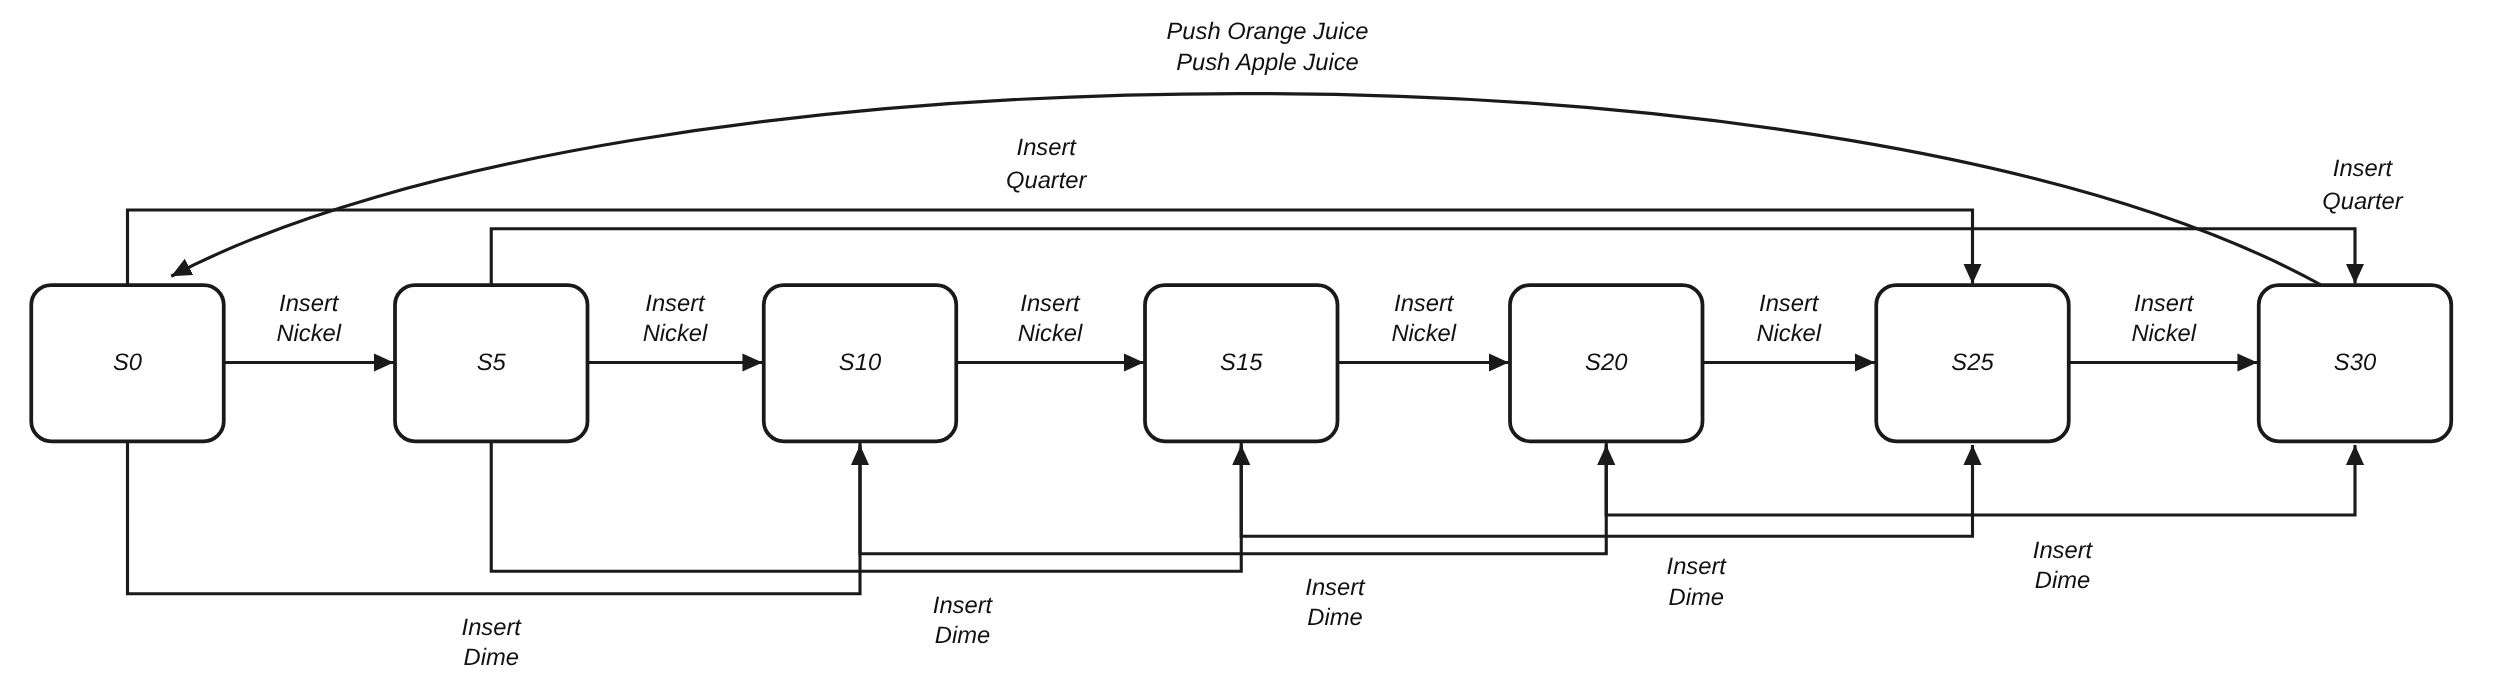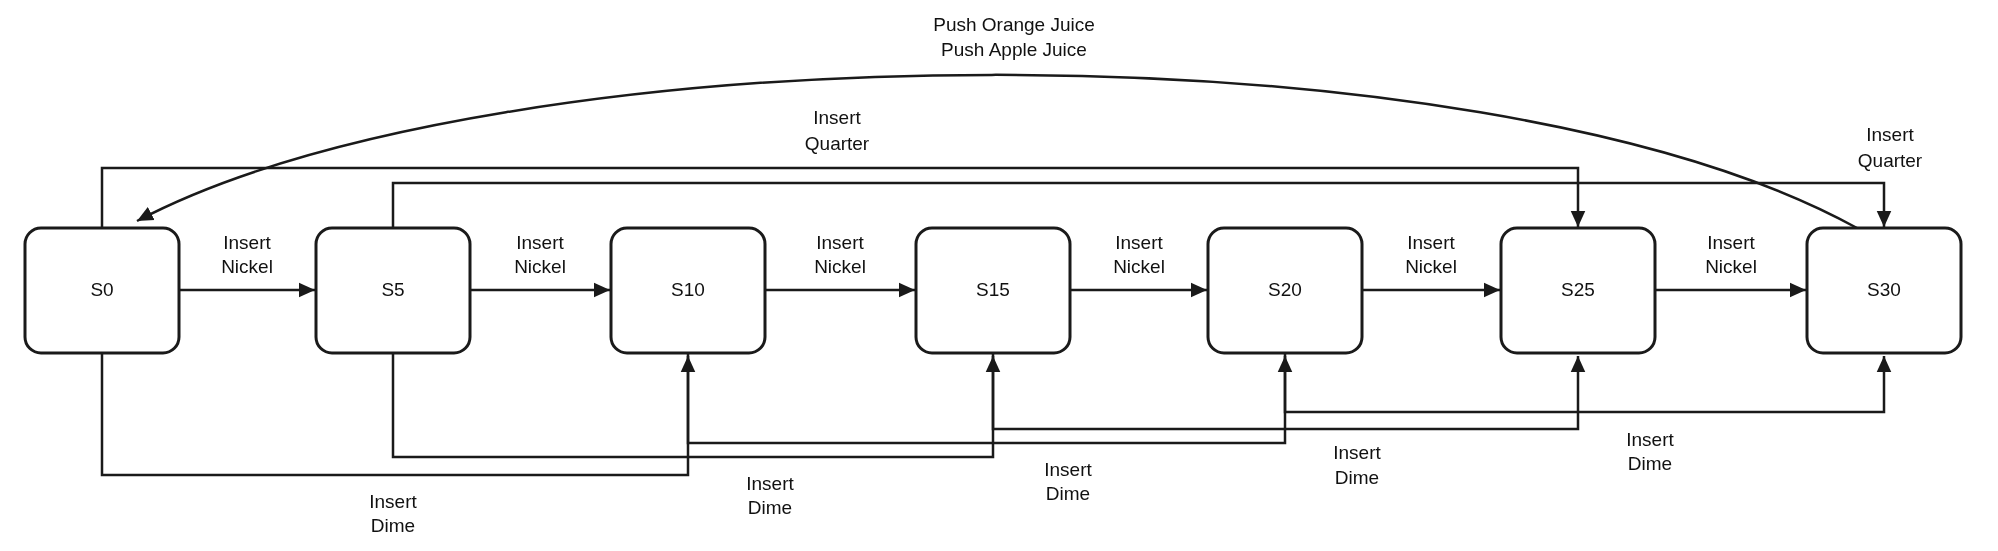--- a/index.html
+++ b/index.html
@@ -1,16 +1,16 @@
 <!DOCTYPE html>
 <html><head>
 <meta charset="utf-8">
 <style>
   html,body{margin:0;padding:0;background:#ffffff;}
-  .canvas{width:1998px;height:551px;background:#ffffff;position:relative;overflow:hidden;}
+  .canvas{width:1998px;height:551px;background:#ffffff;position:relative;overflow:hidden;font-style:italic;}
   svg{display:block;}
   text{font-family:"Liberation Sans", sans-serif;fill:#111111;}
   .edge{fill:none;stroke:#1a1a1a;stroke-width:2.5;}
   .node{fill:#ffffff;stroke:#1a1a1a;stroke-width:3;}
   .lbl{font-size:19px;text-anchor:middle;}
   .statelbl{font-size:19px;text-anchor:middle;}
 </style>
 </head>
 <body>
 

